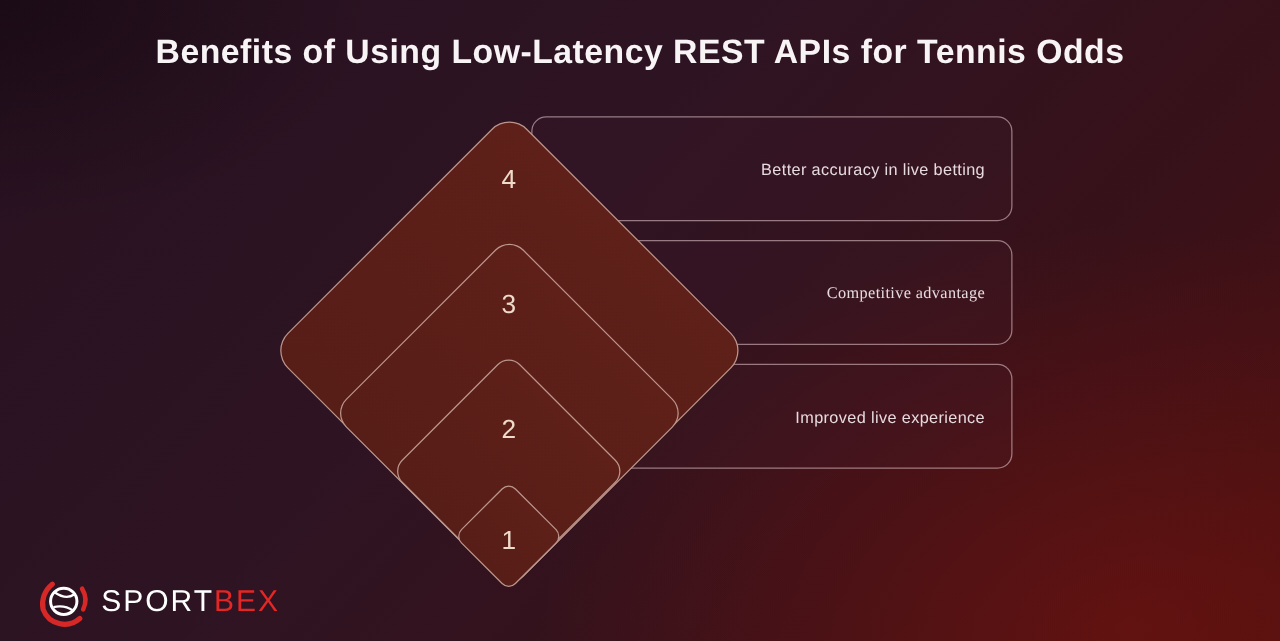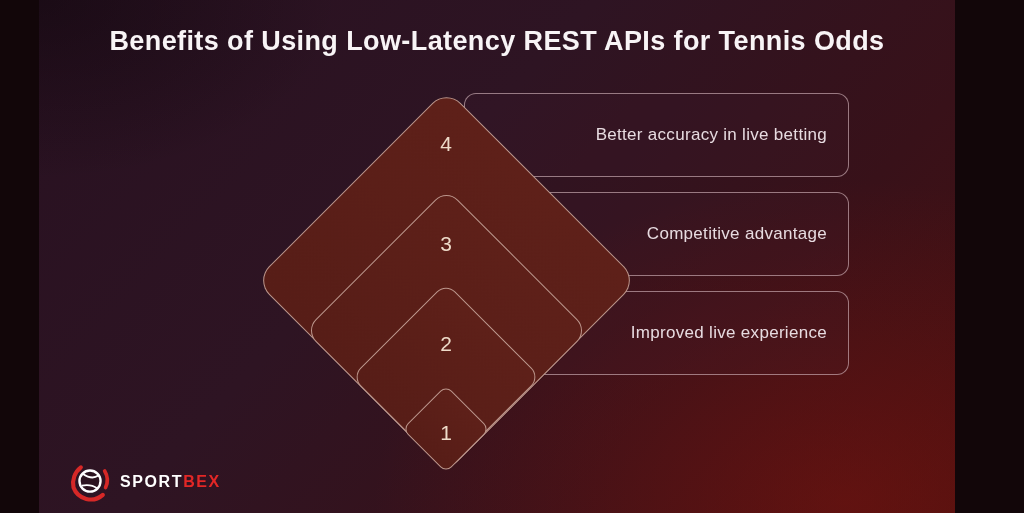--- a/index.html
+++ b/index.html
@@ -1,25 +1,24 @@
 <!DOCTYPE html>
 <html><head>
 <meta charset="utf-8">
 <style>
   html,body{margin:0;padding:0;background:#120609;}
   .stage{
     position:relative;
-    width:916px;height:513px;
+    width:1024px;height:513px;
     overflow:hidden;
     font-family:"Liberation Sans", "DejaVu Sans", sans-serif;
     background:
       radial-gradient(760px 520px at 88% 98%, rgba(128,20,14,0.50), rgba(128,20,14,0) 62%),
       radial-gradient(500px 300px at 0% 0%, rgba(10,4,8,0.45), rgba(10,4,8,0) 60%),
       linear-gradient(133deg, #281121 0%, #2e1423 40%, #381119 72%, #471010 100%);
-    margin-left: 39px;
   }
   .title{
     position:absolute;left:0;right:0;top:26px;
     text-align:center;
     color:#f8f4f6;
     font-size:27px;
     font-weight:800;
     letter-spacing:0.4px;
   }
   
@@ -29,25 +28,25 @@
     box-sizing:border-box;
     border:1px solid rgba(214,186,191,0.62);
     border-radius:12px;
     background:rgba(66,32,48,0.16);
     display:flex;align-items:center;justify-content:flex-end;
     padding-right:21px;
     z-index:1;
   }
   .label-box span{
     color:#e7dbe0;
-    font-size:17px;
+    font-size:13px;
     letter-spacing:0.3px;
   }
   .box-1{top:93px;}
-  .box-2{top:192px;}
+  .box-2{top:192px;font-family:Liberation Serif, serif;}
   .box-3{top:291px;}
   .box-4{top:390px;}
   
   .diamond{
     position:absolute;
     box-sizing:border-box;
     transform:rotate(45deg);
     border:1px solid rgba(205,170,160,0.85);
     background:linear-gradient(180deg,#5e2019 0%,#571d17 100%);
     z-index:2;
@@ -68,22 +67,22 @@
   .n3{left:407px;top:244px;}
   .n2{left:407px;top:344px;}
   .n1{left:407px;top:433px;}
   
   .logo{
     position:absolute;left:28px;top:460px;
     display:flex;align-items:center;gap:7px;
     z-index:4;
   }
   .logo-text{
-    font-size:16px;
-    font-weight:700;
+    font-size:24px;
+    font-weight:400;
     letter-spacing:1.6px;
     color:#ffffff;
   }
   .logo-text .bex{color:#e32726;}
 </style>
 </head>
 <body>
 
 <div class="stage">
 

